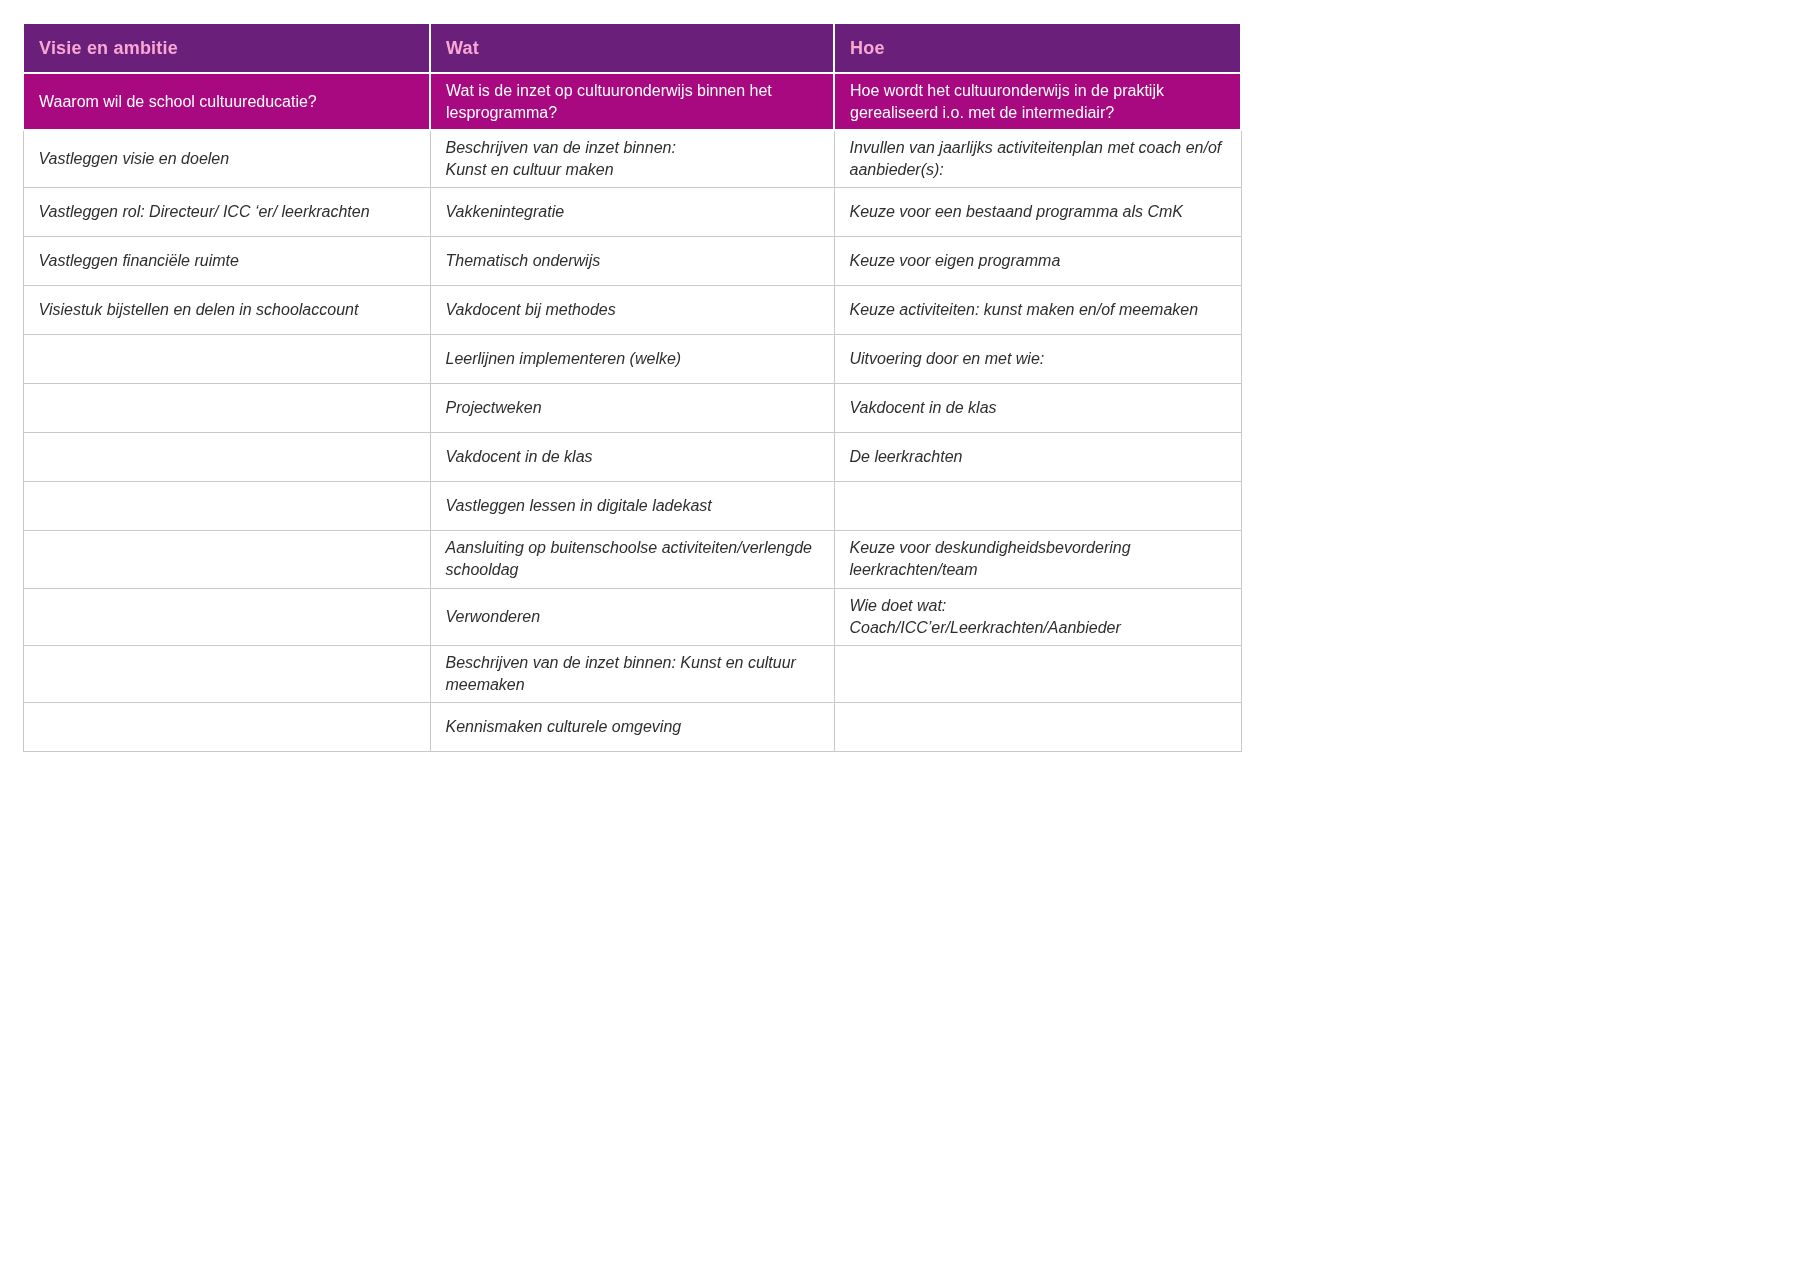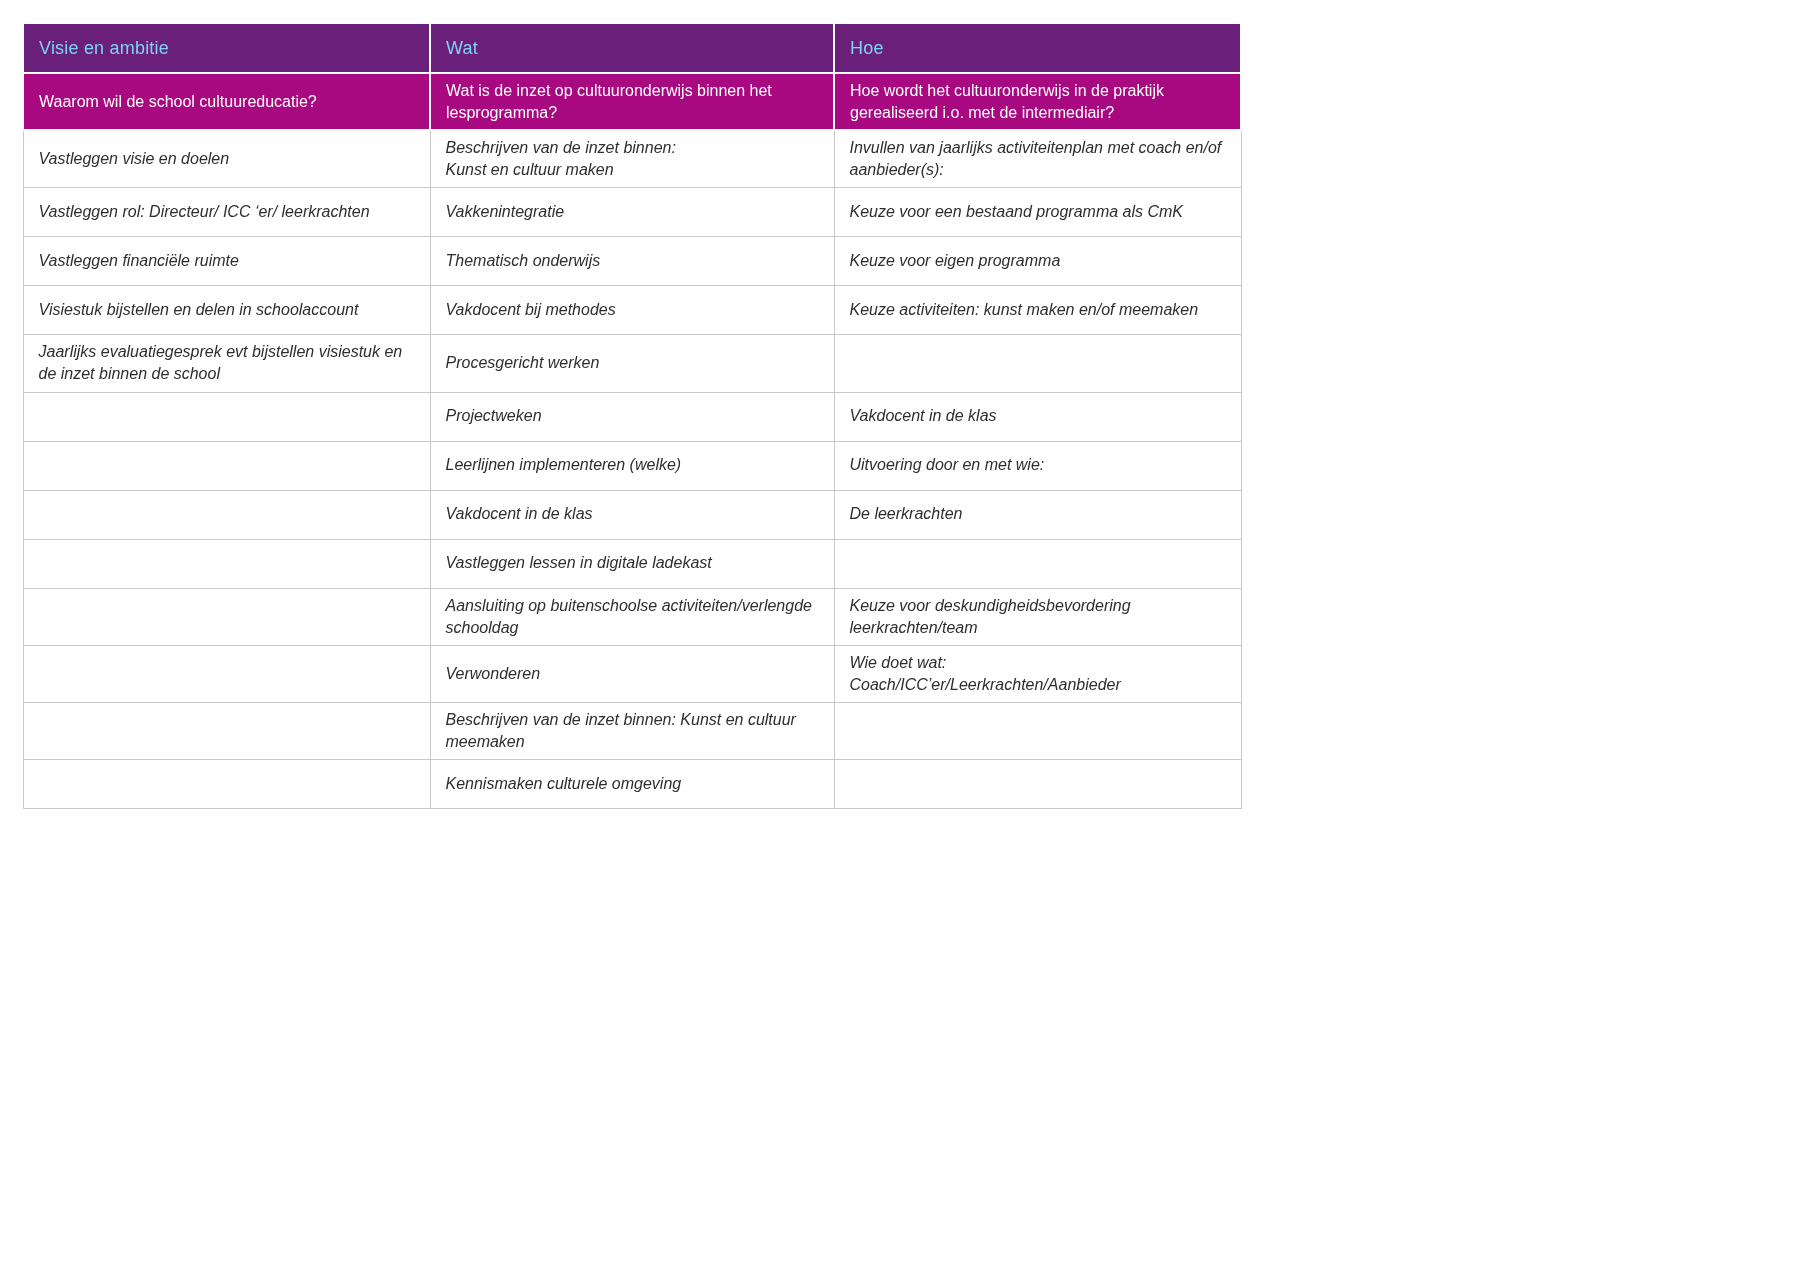--- a/index.html
+++ b/index.html
@@ -26,22 +26,22 @@
     table-layout: fixed;
     width: 100%;
   }
   table.culture-table col.c1 { width: 407px; }
   table.culture-table col.c2 { width: 404px; }
   table.culture-table col.c3 { width: 407px; }
 
   
   tr.header-row th {
     background: #6A1F7A;
-    color: #7dd3fc;
-    font-weight: 400;
+    color: #f9a8d4;
+    font-weight: 700;
     font-size: 18px;
     text-align: left;
     padding: 6px 15px;
     height: 50px;
     box-sizing: border-box;
     border: 2px solid #ffffff;
     vertical-align: middle;
     letter-spacing: 0.2px;
   }
 
@@ -118,33 +118,28 @@
             <td>Vastleggen financiële ruimte</td>
             <td>Thematisch onderwijs</td>
             <td>Keuze voor eigen programma</td>
           </tr>
           <tr>
             <td>Visiestuk bijstellen en delen in schoolaccount</td>
             <td>Vakdocent bij methodes</td>
             <td>Keuze activiteiten: kunst maken en/of meemaken</td>
           </tr>
           <tr>
-            <td>Jaarlijks evaluatiegesprek evt bijstellen visiestuk en de inzet binnen de school</td>
-            <td>Procesgericht werken</td>
             <td></td>
+            <td>Leerlijnen implementeren (welke)</td>
+            <td class="italic">Uitvoering door en met wie:</td>
           </tr>
           <tr>
             <td></td>
             <td>Projectweken</td>
             <td>Vakdocent in de klas</td>
-          </tr>
-          <tr>
-            <td></td>
-            <td>Leerlijnen implementeren (welke)</td>
-            <td class="italic">Uitvoering door en met wie:</td>
           </tr>
           <tr>
             <td></td>
             <td>Vakdocent in de klas</td>
             <td>De leerkrachten</td>
           </tr>
           <tr>
             <td></td>
             <td>Vastleggen lessen in digitale ladekast</td>
             <td></td>

